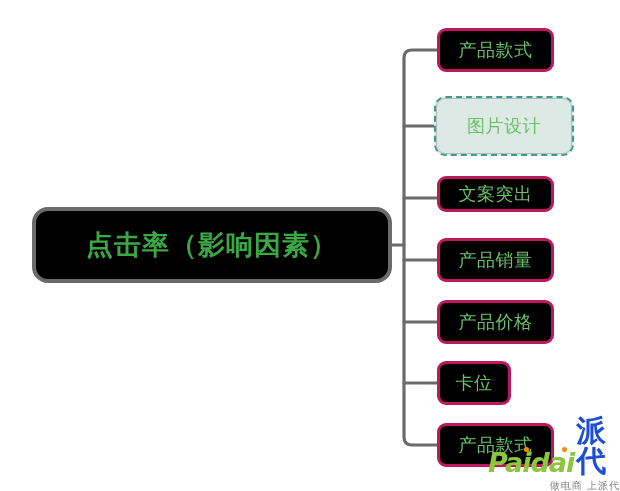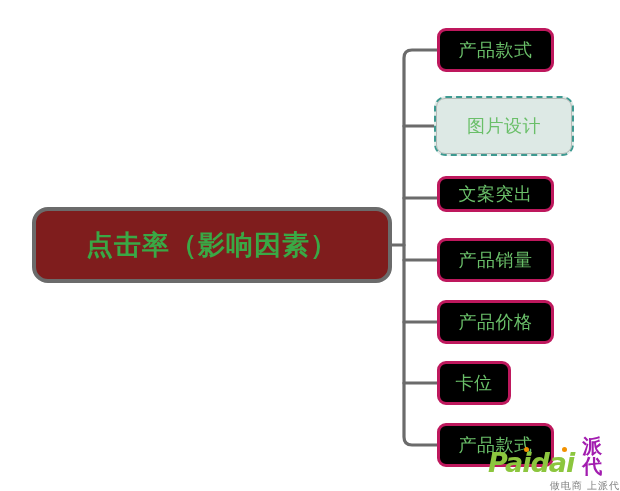--- a/index.html
+++ b/index.html
@@ -34,21 +34,21 @@
   
   .root-node {
     position: absolute;
     left: 32px;
     top: 207px;
     width: 360px;
     height: 76px;
     box-sizing: border-box;
     border: 4px solid #6b6b6b;
     border-radius: 16px;
-    background: #7f1d1d;
+    background: #000000;
     display: flex;
     align-items: center;
     justify-content: center;
   }
   .root-label {
     font-family: "DejaVu Sans", "Liberation Sans", sans-serif;
     font-size: 27px;
     font-weight: bold;
     color: #3aa845;
     letter-spacing: 1px;
@@ -108,25 +108,25 @@
     font-family: "DejaVu Sans", "Liberation Sans", sans-serif;
     font-size: 27px;
     font-weight: bold;
     font-style: italic;
     color: #8cc63e;
     letter-spacing: -1px;
     line-height: 1;
   }
   .wm-cn {
     font-family: "DejaVu Sans", "Liberation Sans", sans-serif;
-    font-size: 20px;
+    font-size: 30px;
     font-weight: bold;
-    color: #a21caf;
+    color: #1d4ed8;
     line-height: 1;
-    margin-left: 8px;
+    margin-left: 2px;
   }
   .wm-tag {
     font-family: "DejaVu Sans", "Liberation Sans", sans-serif;
     font-size: 10px;
     color: #7d7d7d;
     text-align: right;
     margin-top: 3px;
     letter-spacing: 1px;
   }
   .wm-dot {

